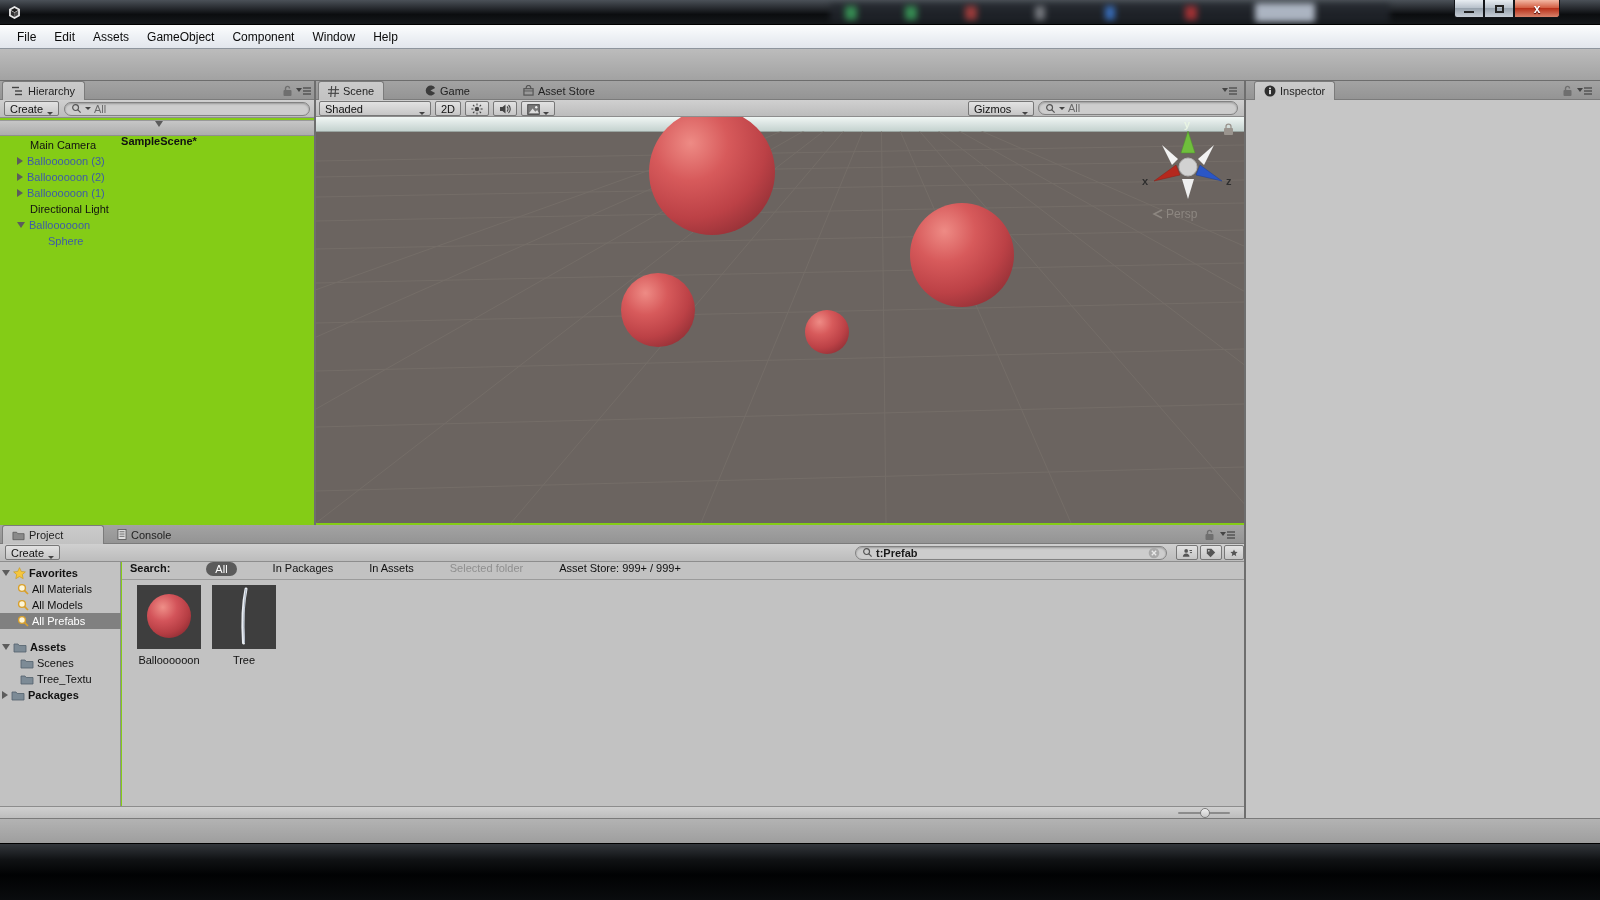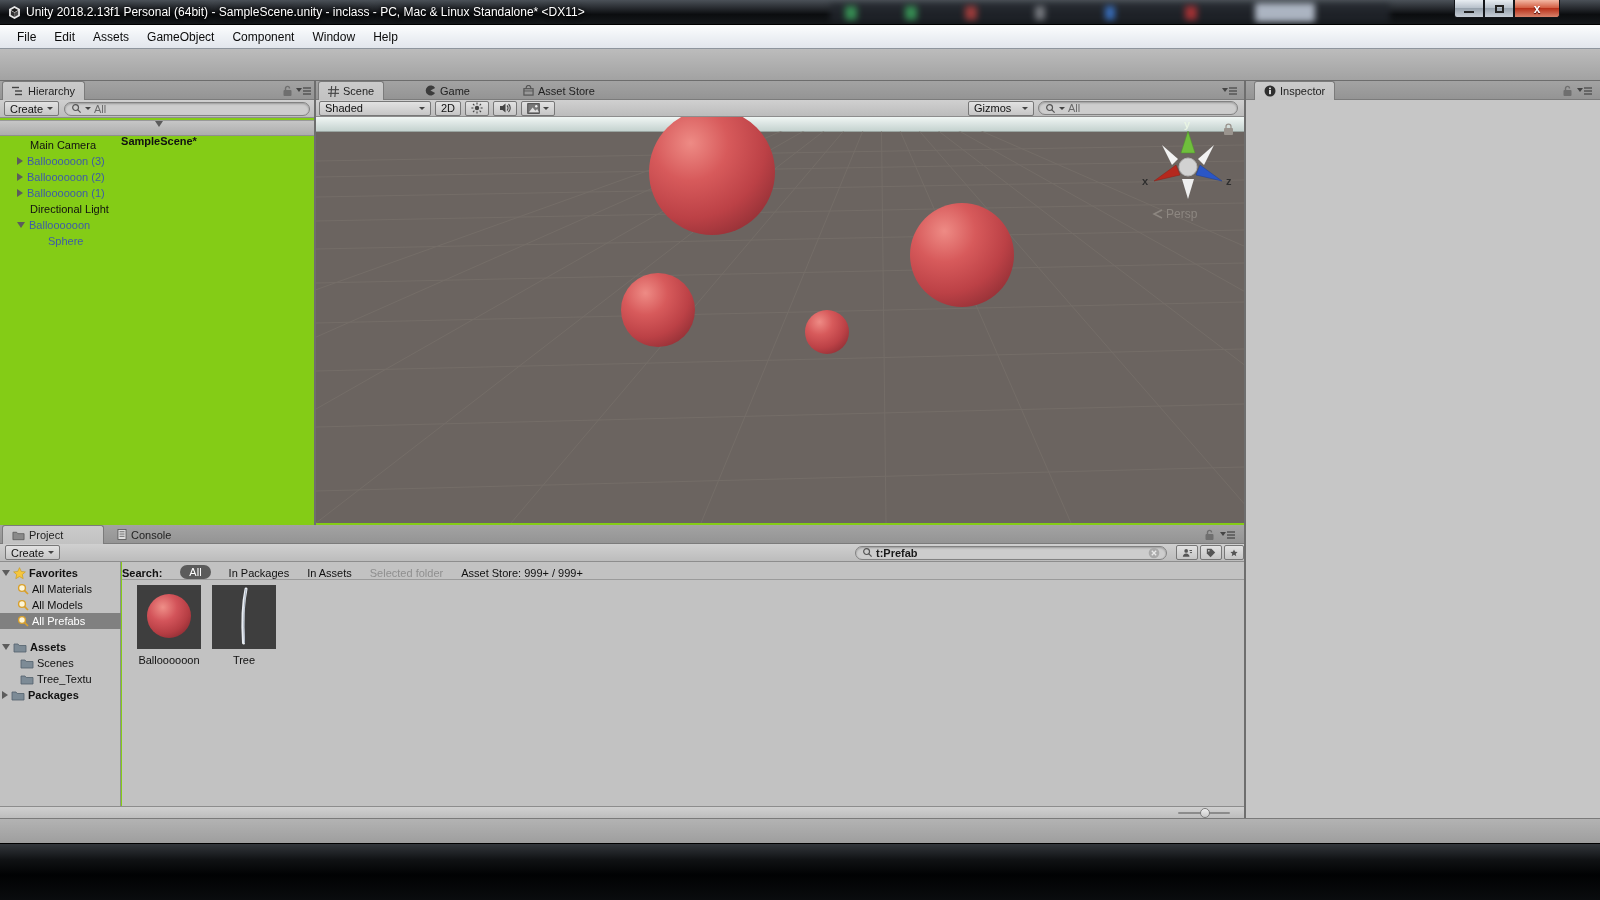--- a/index.html
+++ b/index.html
@@ -49,21 +49,21 @@
   
   .panel { position:absolute; background:#84cc16; }
   .tabstrip { position:absolute; left:0; top:0; right:0; height:19px;
     background:linear-gradient(#a3a3a3,#949494); border-bottom:1px solid #7b7b7b; }
   .tab { position:absolute; top:0; height:19px; display:flex; align-items:center; gap:4px;
     padding:0 9px; font-size:11px; color:#222; white-space:nowrap; }
   .tab.active { background:linear-gradient(#cbcbcb,#c2c2c2); border:1px solid #7b7b7b; border-bottom:none; border-radius:3px 3px 0 0; }
   .subbar { position:absolute; left:0; right:0; height:18px;
     background:linear-gradient(#d0d0d0,#bcbcbc); border-bottom:1px solid #8d8d8d; display:flex; align-items:center; }
   .minibtn { height:15px; border:1px solid #777; background:linear-gradient(#e2e2e2,#c6c6c6);
-    display:inline-flex; align-items:center; justify-content:center; padding:0 5px; gap:4px; font-size:11px; border-radius:2px; }
+    display:inline-flex; align-items:flex-end; justify-content:center; padding:0 5px; gap:4px; font-size:11px; border-radius:2px; }
   .search { border:1px solid #828282; border-radius:9px; background:#cdcdcd;
     box-shadow:inset 0 1px 2px rgba(0,0,0,.25); display:flex; align-items:center; height:14px;
     padding:0 6px; gap:3px; font-size:11px; color:#6a6a6a; }
   .search .val { color:#1a1a1a; }
 
   
   .fold { width:0; height:0; display:inline-block; }
   .fold.col { border-top:4px solid transparent; border-bottom:4px solid transparent; border-left:6px solid #5c5c5c; }
   .fold.exp { border-left:4px solid transparent; border-right:4px solid transparent; border-top:6px solid #5c5c5c; }
 
@@ -97,21 +97,20 @@
   <div class="bgblob" style="left:1035px;top:6px;width:10px;height:14px;background:#8a8d93;"></div>
   <div class="bgblob" style="left:1105px;top:6px;width:10px;height:14px;background:#3d7dd8;"></div>
   <div class="bgblob" style="left:1185px;top:6px;width:12px;height:14px;background:#c03537;"></div>
   <div class="bgblob" style="left:1255px;top:3px;width:60px;height:19px;background:#cfd9e8;"></div>
   <svg class="abs" style="left:7px;top:5px;" width="15" height="15" viewBox="0 0 16 16">
     <polygon points="8,1 13.8,4.3 13.8,11.7 8,15 2.2,11.7 2.2,4.3" fill="#e8e8e8"></polygon>
     <polygon points="8,3.2 11.9,5.4 8,7.6 4.1,5.4" fill="#1a1a1a"></polygon>
     <polygon points="8,8.2 11.9,6 11.9,10.6 8,12.8" fill="#4a4a4a"></polygon>
     <polygon points="8,8.2 4.1,6 4.1,10.6 8,12.8" fill="#2e2e2e"></polygon>
   </svg>
-  <span class="title">Unity 2018.2.13f1 Personal (64bit) - SampleScene.unity - inclass - PC, Mac &amp; Linux Standalone* &lt;DX11&gt;</span>
   <div class="winbtns">
     <div class="winbtn min">
         <div class="glyph-min"></div>
       </div>
     <div class="winbtn">
         <div class="glyph-max"></div>
       </div>
     <div class="winbtn close">
         <span class="glyph-x">x</span>
       </div>
@@ -640,21 +639,21 @@
     <div class="ptree-row" style="top:125px;gap:3px;padding-left:2px;">
       <span class="fold col"></span>
       <svg width="14" height="11" viewBox="0 0 14 11">
           <path d="M1 2h4l1.2 1.5H13V10H1z" fill="#7d8b96" stroke="#53616c" stroke-width="0.8"></path>
         </svg>
       <span class="bold">Packages</span>
     </div>
   </div>
 
   <div class="abs" style="left:122px;top:37px;right:0;bottom:12px;background:#c2c2c2;">
-    <div class="abs" style="left:0;top:0;right:0;height:18px;border-bottom:1px solid #9b9b9b;display:flex;align-items:flex-end;gap:18px;">
+    <div class="abs" style="left:0;top:0;right:0;height:18px;border-bottom:1px solid #9b9b9b;display:flex;align-items:flex-start;gap:36px;padding-left:8px;">
       <span class="bold">Search:</span>
       <span class="pillscope on">All</span>
       <span>In Packages</span>
       <span>In Assets</span>
       <span style="color:#8f8f8f">Selected folder</span>
       <span>Asset Store: 999+ / 999+</span>
     </div>
 
     <div class="thumb" style="left:15px;top:23px;">
       <svg width="64" height="64" viewBox="0 0 64 64">

